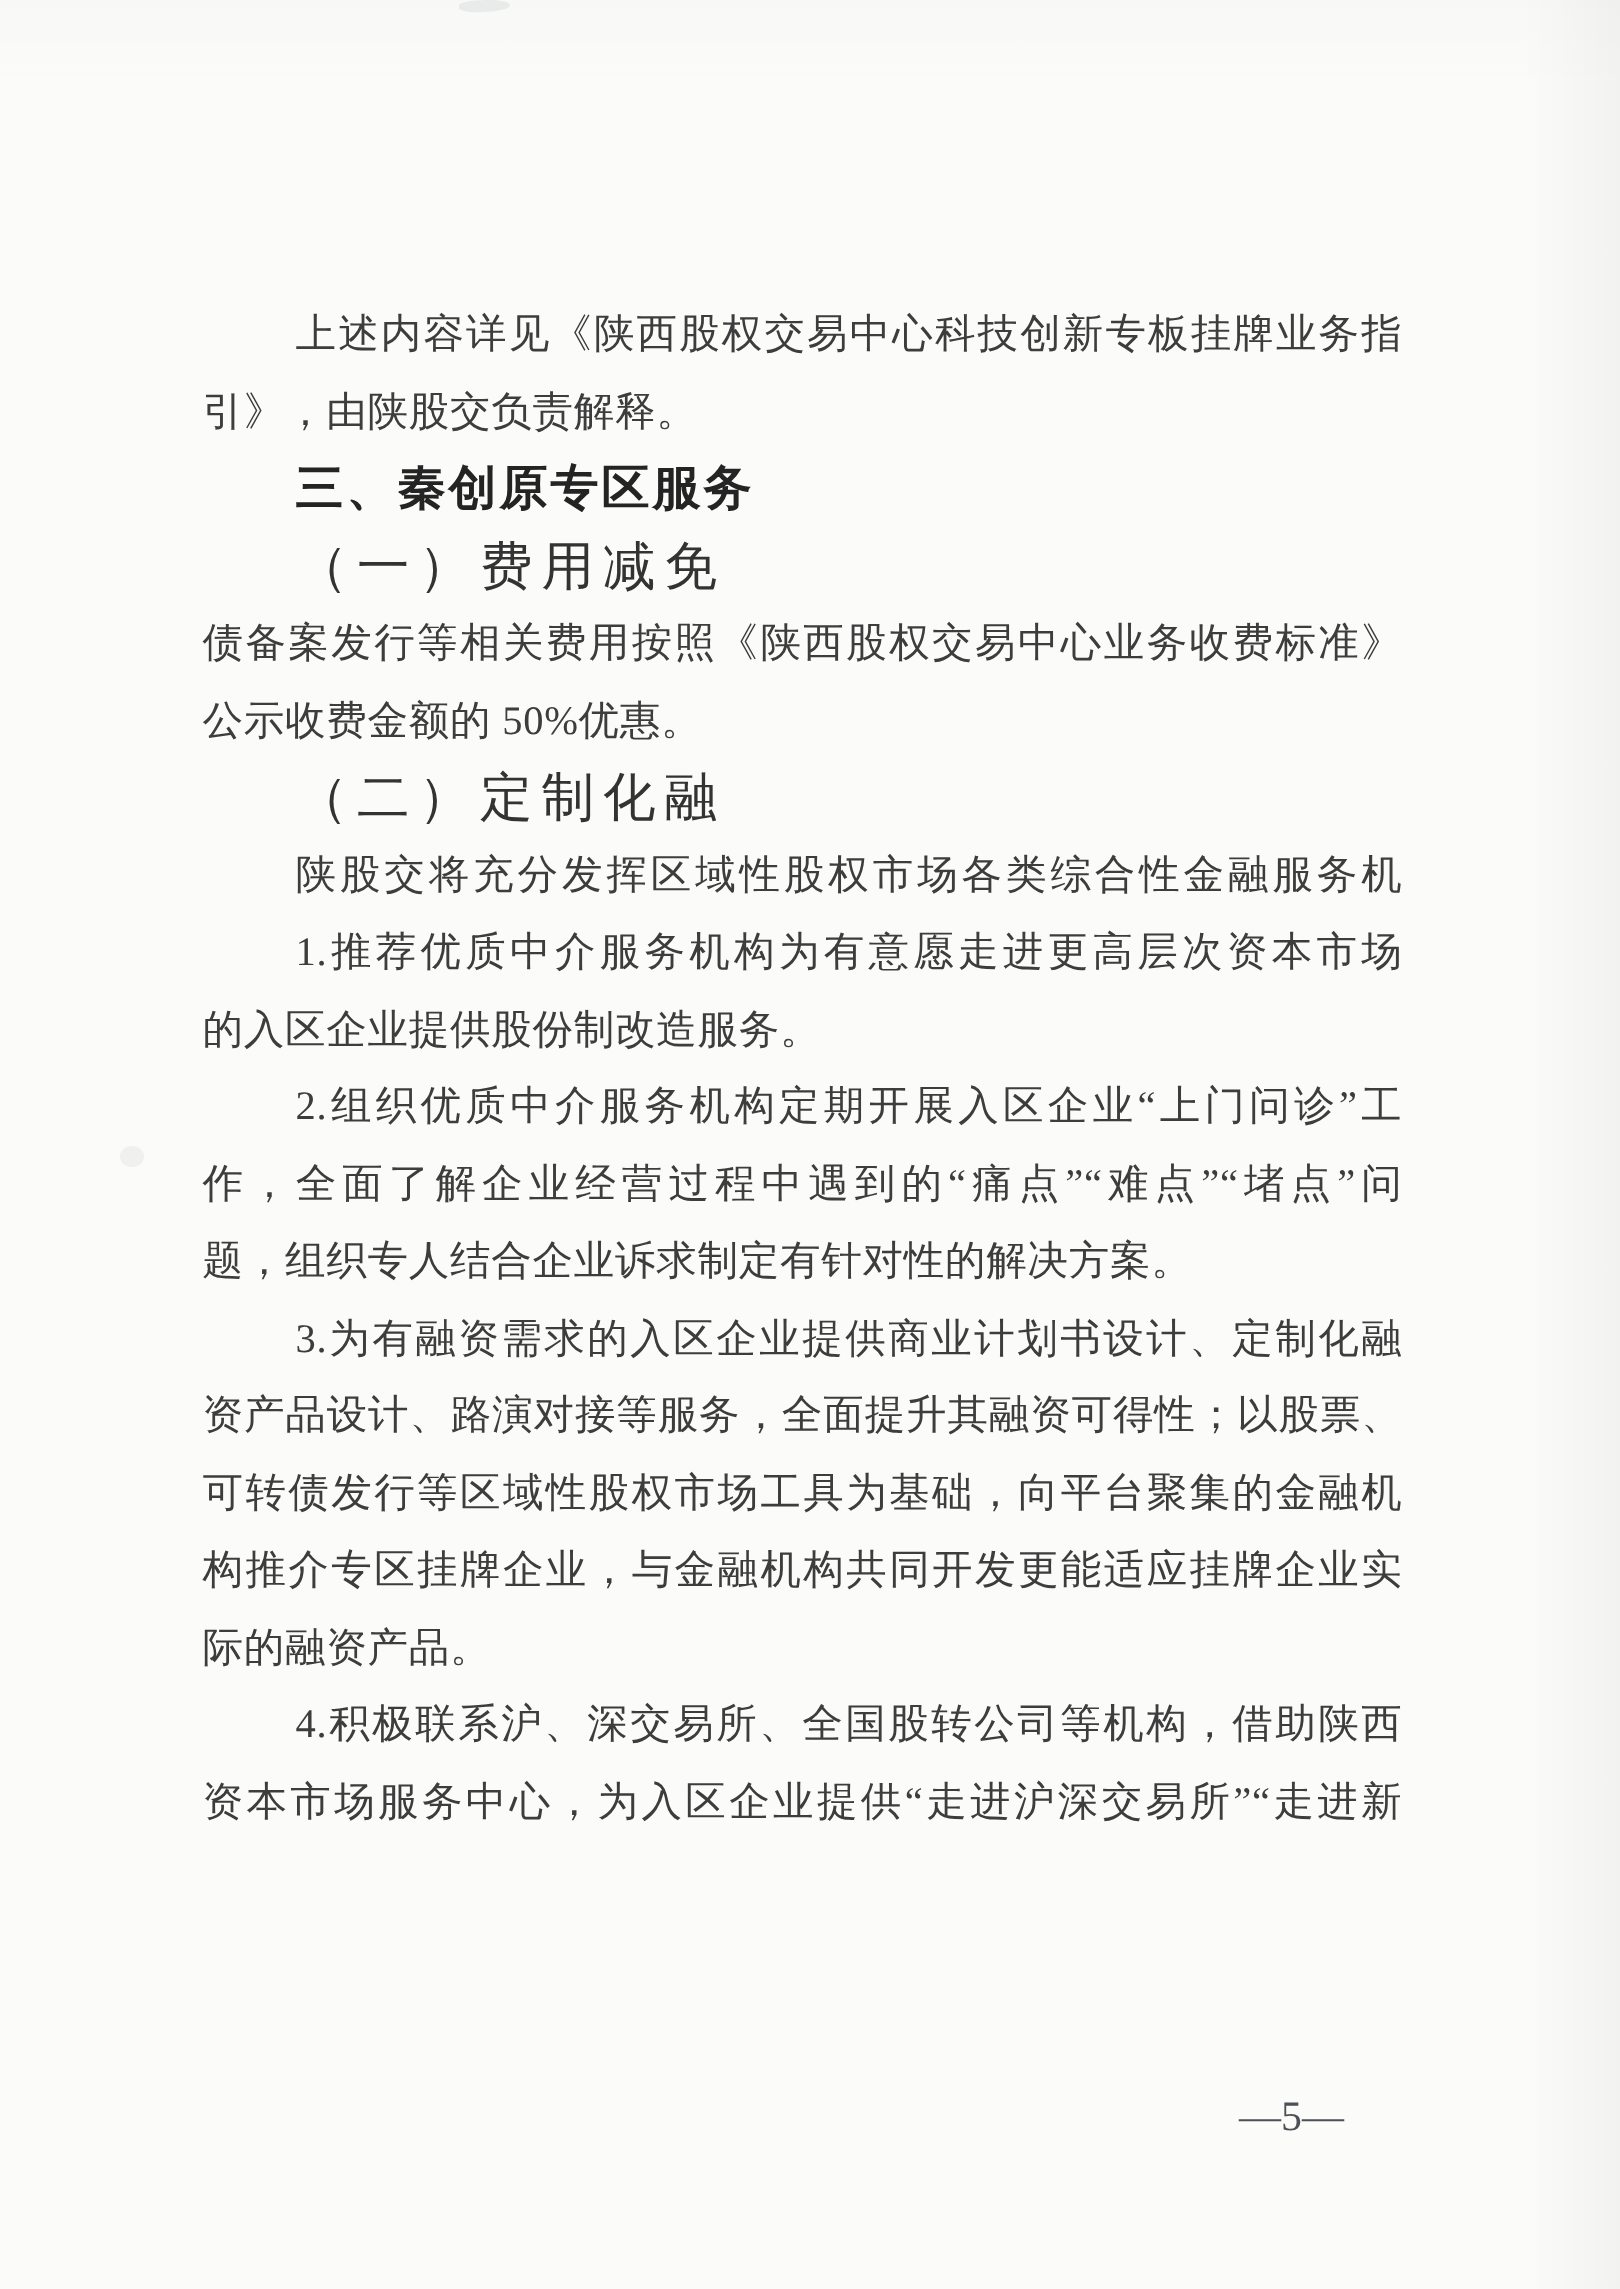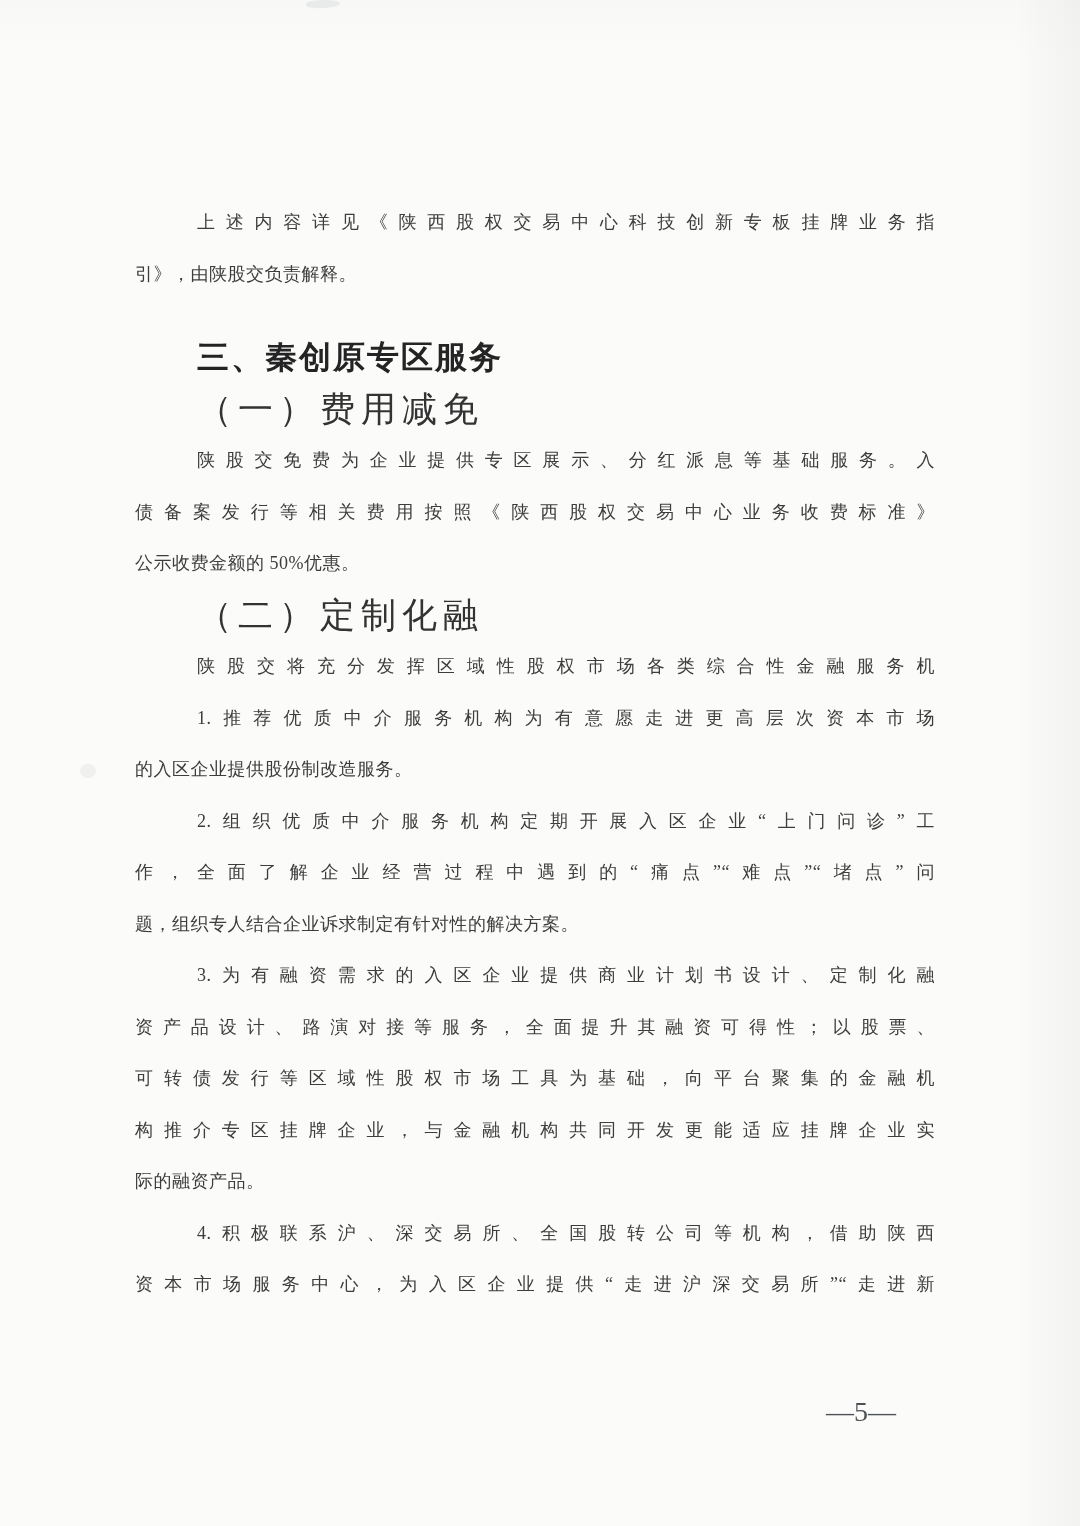--- a/index.html
+++ b/index.html
@@ -19,40 +19,39 @@
   }
   .content {
     position: absolute;
     left: 135px;
     top: 197px;
     width: 800px;
   }
   .line {
     height: 51.5px;
     line-height: 51.5px;
-    font-size: 18px;
+    font-size: 27px;
     color: #3d3d3d;
     white-space: nowrap;
     font-family: "Liberation Serif", serif;
     letter-spacing: 0.5px;
   }
   .line.justify {
     white-space: normal;
     text-align: justify;
     text-align-last: justify;
     letter-spacing: 0.5px;
   }
   .line.indent { padding-left: 62px; }
   .line.h1 {
     font-family: "Liberation Sans", sans-serif;
     font-weight: 700;
     font-size: 32px;
     color: #242424;
     letter-spacing: 2px;
-    margin-top: 32px;
   }
   .line.h2 {
     font-size: 35px;
     color: #333333;
     letter-spacing: 6px;
   }
   .pageno {
     position: absolute;
     left: 826px;
     top: 1390px;
@@ -86,21 +85,20 @@
 <div class="page">
 
   <div class="artifact-top"></div>
   <div class="artifact-left"></div>
 
   <div class="content">
     <div class="line indent justify">上述内容详见《陕西股权交易中心科技创新专板挂牌业务指</div>
     <div class="line">引》，由陕股交负责解释。</div>
     <div class="line h1 indent">三、秦创原专区服务</div>
     <div class="line h2 indent">（一）费用减免</div>
-    <div class="line indent justify">陕股交免费为企业提供专区展示、分红派息等基础服务。入</div>
     <div class="line justify">债备案发行等相关费用按照《陕西股权交易中心业务收费标准》</div>
     <div class="line">公示收费金额的 50%优惠。</div>
     <div class="line h2 indent">（二）定制化融</div>
     <div class="line indent justify">陕股交将充分发挥区域性股权市场各类综合性金融服务机</div>
     <div class="line indent justify">1.推荐优质中介服务机构为有意愿走进更高层次资本市场</div>
     <div class="line">的入区企业提供股份制改造服务。</div>
     <div class="line indent justify">2.组织优质中介服务机构定期开展入区企业“上门问诊”工</div>
     <div class="line justify">作，全面了解企业经营过程中遇到的“痛点”“难点”“堵点”问</div>
     <div class="line">题，组织专人结合企业诉求制定有针对性的解决方案。</div>
     <div class="line indent justify">3.为有融资需求的入区企业提供商业计划书设计、定制化融</div>

